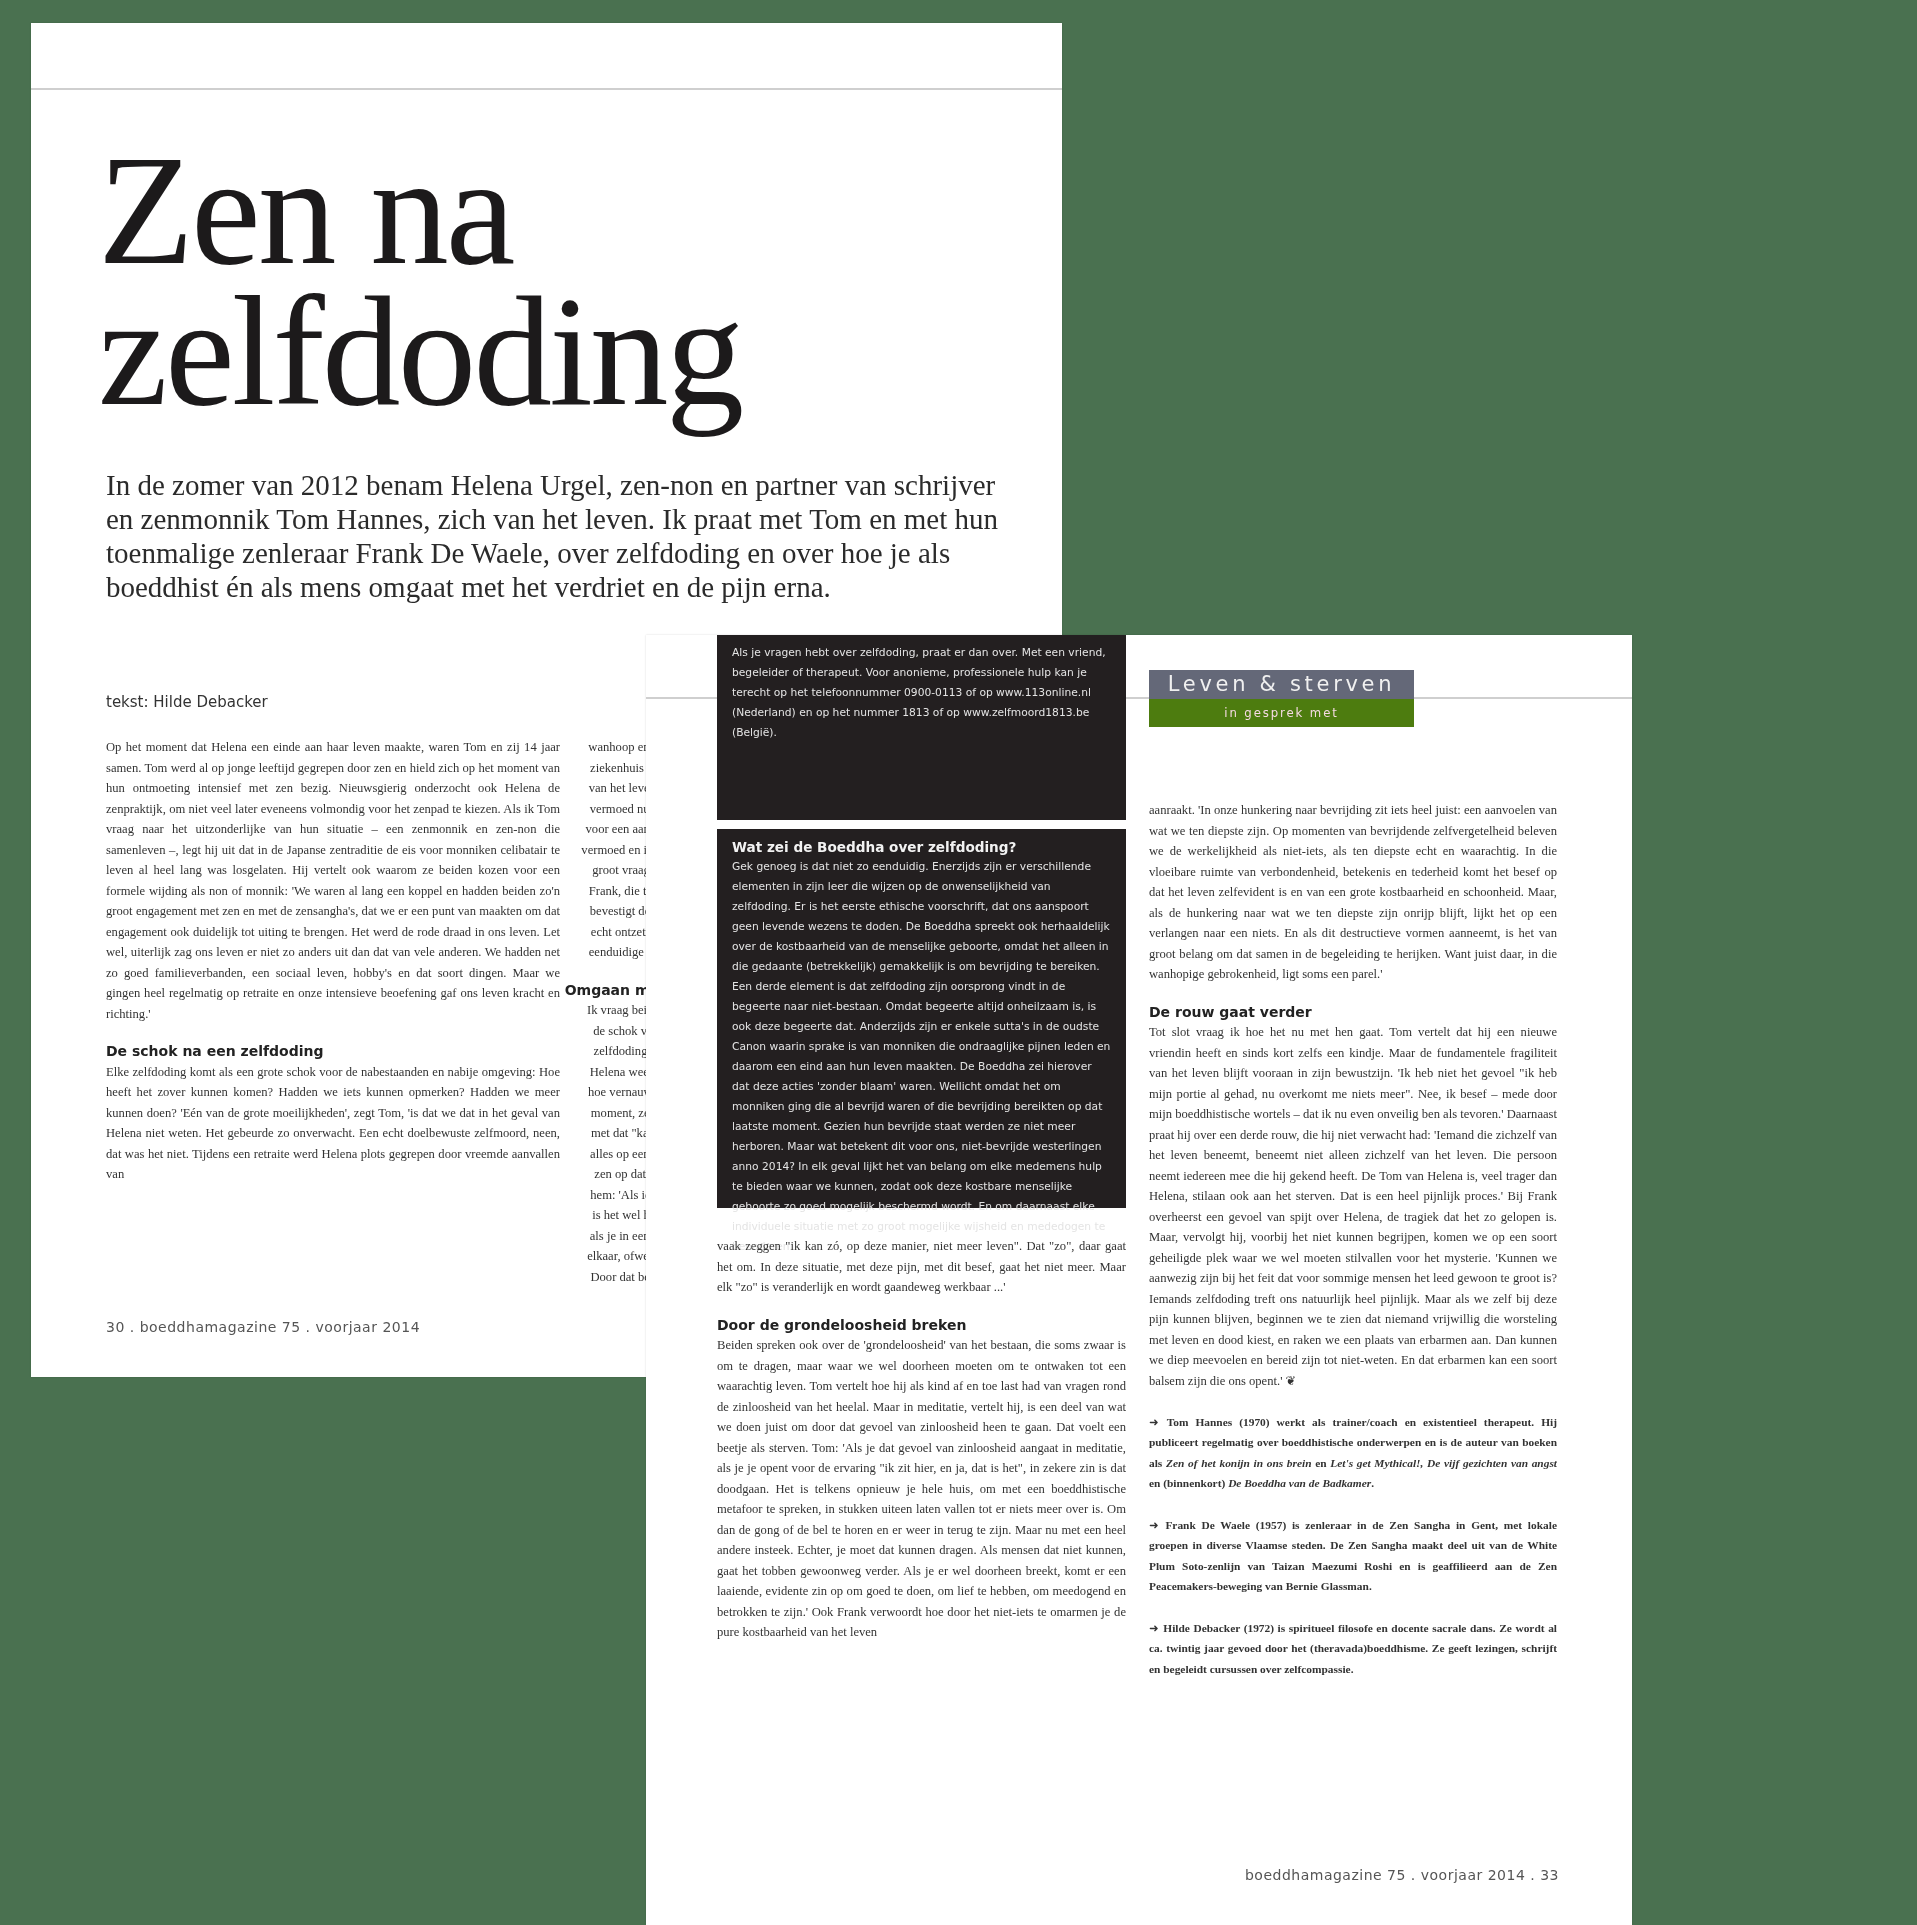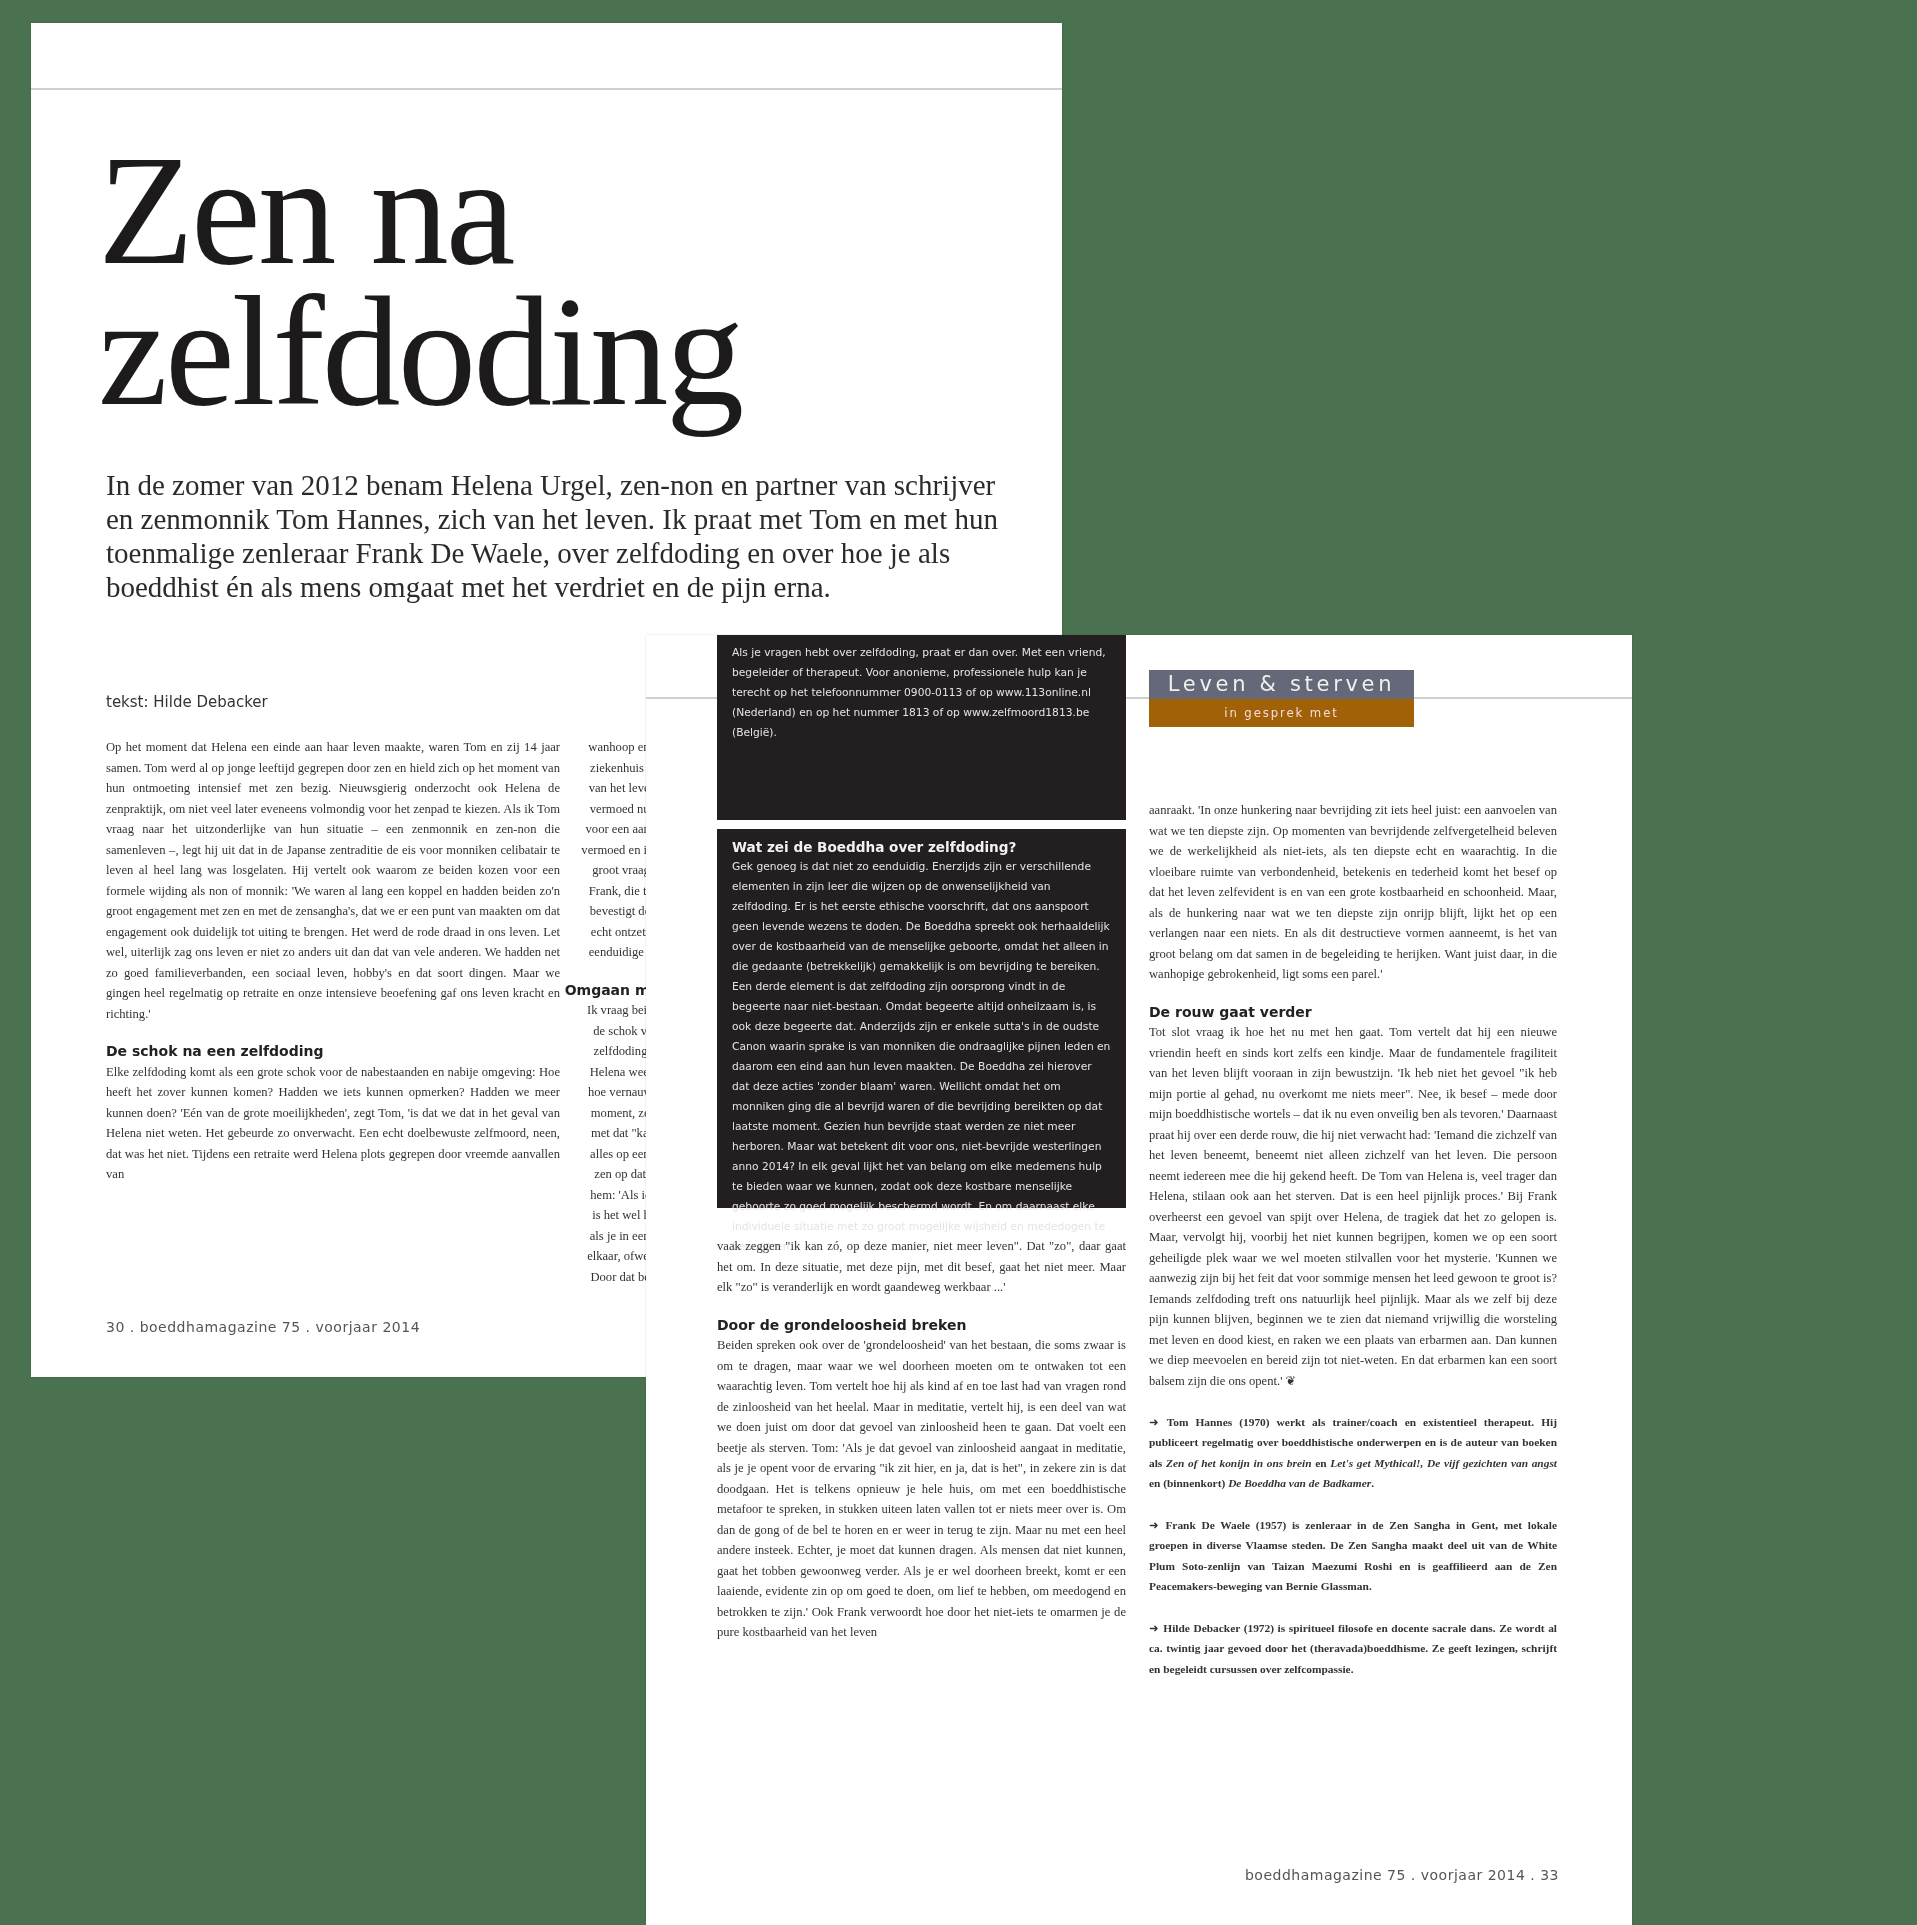--- a/index.html
+++ b/index.html
@@ -53,21 +53,21 @@
   #folio-left { left: 75px; top: 1296px; }
   #folio-right { right: 73px; top: 1232px; }
 
   .section-tag { position: absolute; left: 503px; top: 35px; width: 265px; }
   .section-tag .top {
     background: #646878; color: #f0f0f0; height: 29px;
     font-family: "DejaVu Sans", sans-serif; font-size: 21px; letter-spacing: 3.7px;
     text-align: center; line-height: 29px;
   }
   .section-tag .bottom {
-    background: #a16207; color: #f6dbe3; height: 28px;
+    background: #4d7c0f; color: #f6dbe3; height: 28px;
     font-family: "DejaVu Sans", sans-serif; font-size: 11.7px; letter-spacing: 1.9px;
     text-align: center; line-height: 28px;
   }
 
   .darkbox {
     position: absolute; background: #231f20; color: #e4e4e4;
     font-family: "DejaVu Sans", sans-serif; font-size: 10.7px; line-height: 20px;
     padding: 7.5px 15px 7.5px 15px; box-sizing: border-box;
   }
   .darkbox h4 { margin: 0; font-size: 13.6px; line-height: 20.6px; color: #f2f2f2; font-weight: bold; }

